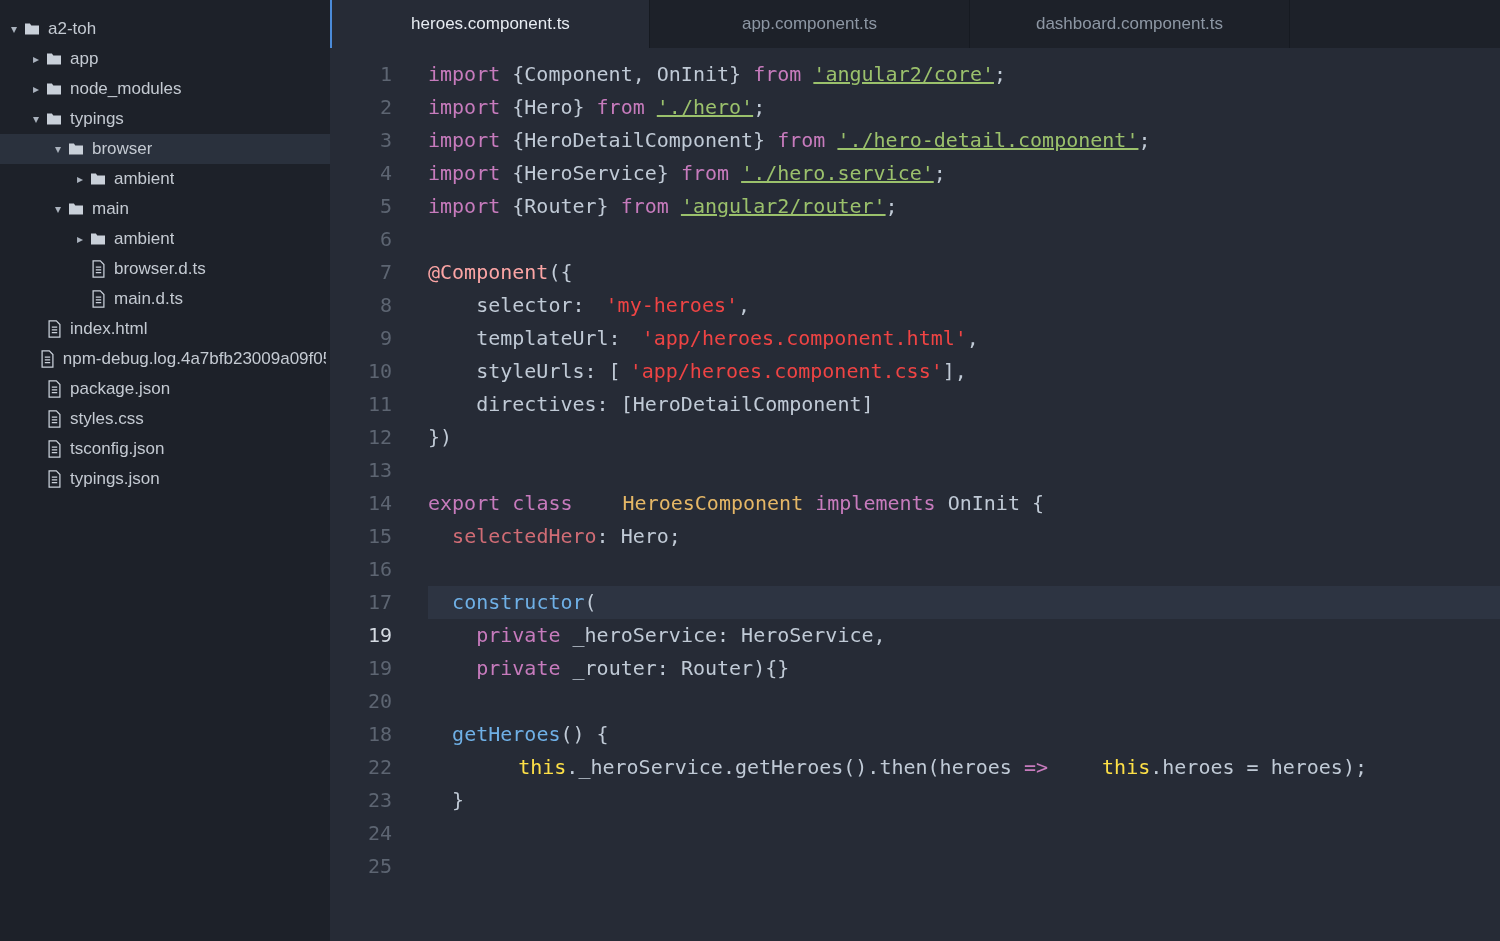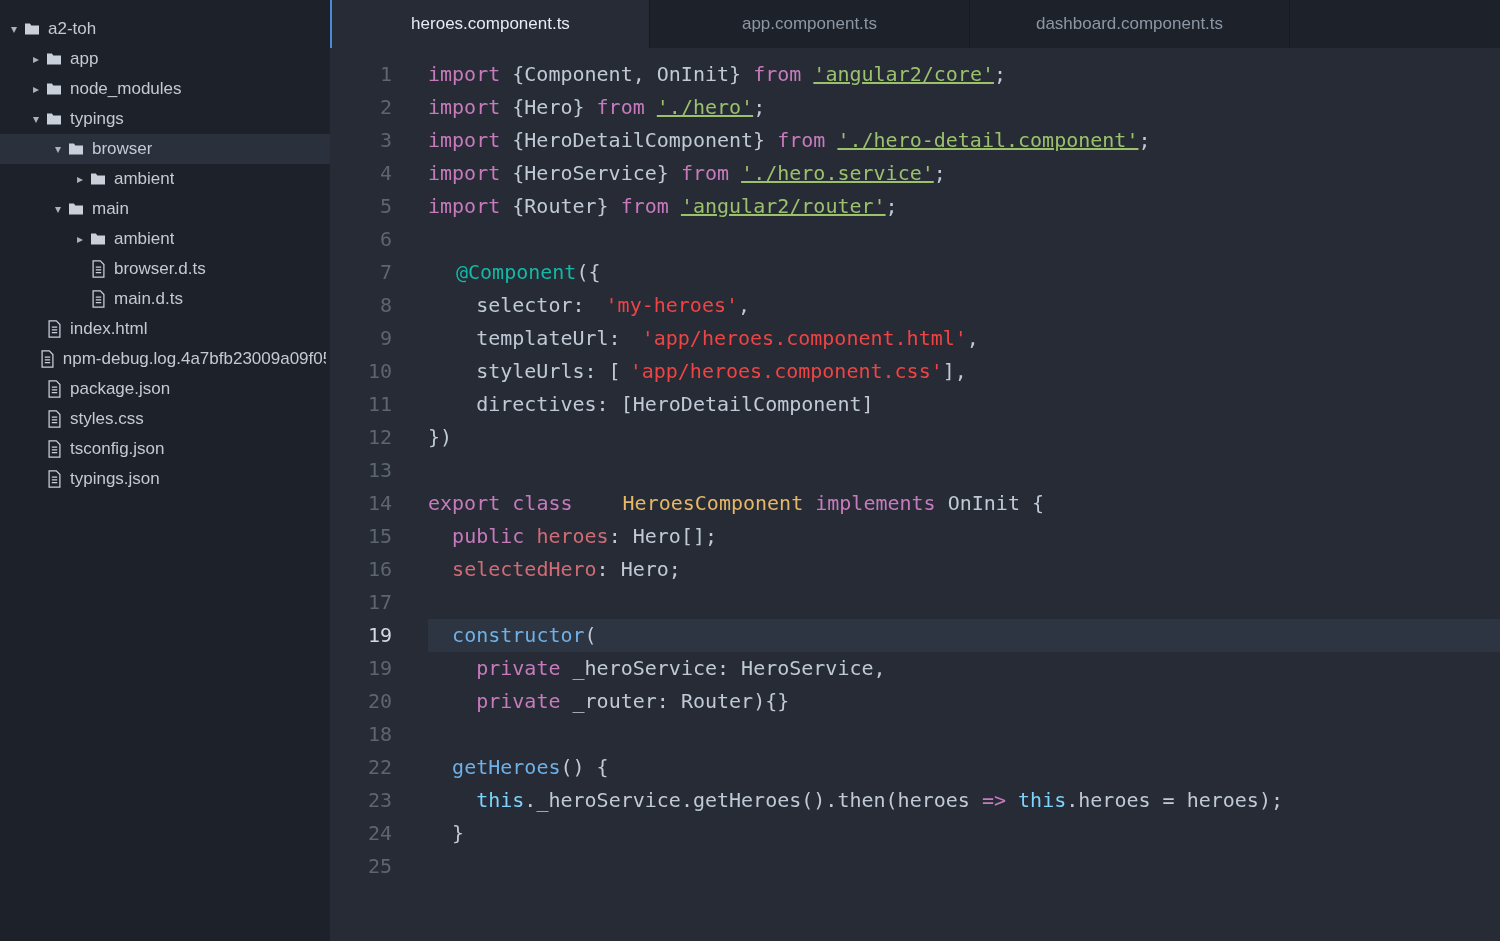--- a/index.html
+++ b/index.html
@@ -72,22 +72,22 @@
 }
 .code .line { height: 33px; white-space: pre; }
 .code .line.current { background: #2d3442; }
 
 
 .kw   { color: #c77bbd; }   
 .fn   { color: #6fb0e6; text-align: right; }   
 .type { color: #e5b766; padding-left: 38px; }   
 .str  { color: #ef4444; margin-left: 9px; }   
 .ustr { color: #9bc16c; text-decoration: underline; } 
-.dec  { color: #14b8a6; margin-left: 28px; }
-.this { color: #7dd3fc; }
+.dec  { color: #fca5a5; }
+.this { color: #fde047; margin-left: 42px; }
 .id   { color: #d06c75; }   
 .op   { color: #c77bbd; }   
 
 </style>
 </head>
 <body>
 
 <div class="sidebar">
   <div id="tree-mount">
       <div class="tree-row">
@@ -309,21 +309,20 @@
         <div class="line"><span class="kw">import</span> {Router} <span class="kw">from</span> <span class="ustr">'angular2/router'</span>;</div>
         <div class="line">&nbsp;</div>
         <div class="line"><span class="dec">@Component</span>({</div>
         <div class="line">    selector: <span class="str">'my-heroes'</span>,</div>
         <div class="line">    templateUrl: <span class="str">'app/heroes.component.html'</span>,</div>
         <div class="line">    styleUrls: [<span class="str">'app/heroes.component.css'</span>],</div>
         <div class="line">    directives: [HeroDetailComponent]</div>
         <div class="line">})</div>
         <div class="line">&nbsp;</div>
         <div class="line"><span class="kw">export</span> <span class="kw">class</span> <span class="type">HeroesComponent</span> <span class="kw">implements</span> OnInit {</div>
-        <div class="line">  <span class="kw">public</span> <span class="id">heroes</span>: Hero[];</div>
         <div class="line">  <span class="id">selectedHero</span>: Hero;</div>
         <div class="line">&nbsp;</div>
         <div class="line current">  <span class="fn">constructor</span>(</div>
         <div class="line">    <span class="kw">private</span> _heroService: HeroService,</div>
         <div class="line">    <span class="kw">private</span> _router: Router){}</div>
         <div class="line">&nbsp;</div>
         <div class="line">  <span class="fn">getHeroes</span>() {</div>
         <div class="line">    <span class="this">this</span>._heroService.getHeroes().then(heroes <span class="op">=&gt;</span> <span class="this">this</span>.heroes = heroes);</div>
         <div class="line">  }</div>
         <div class="line">&nbsp;</div>

